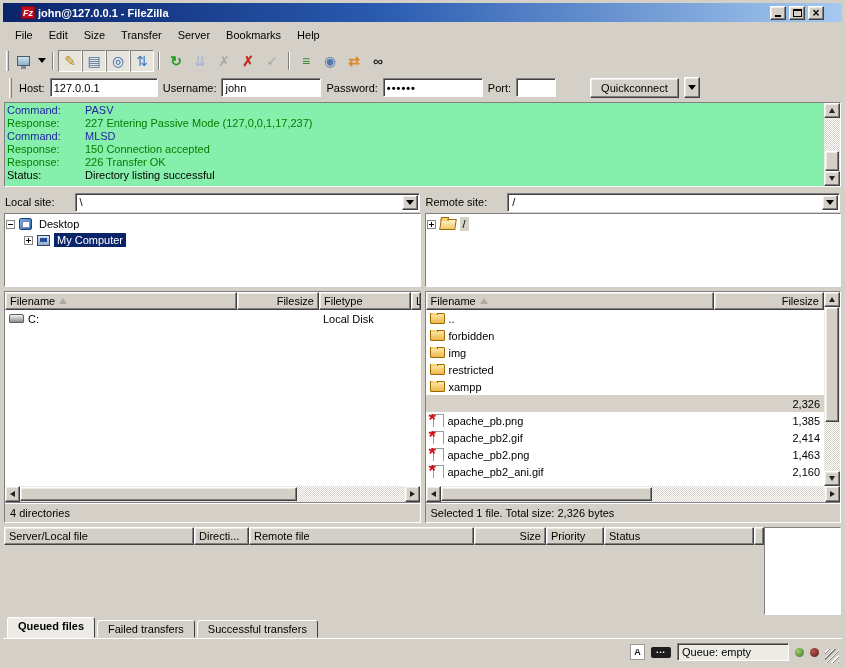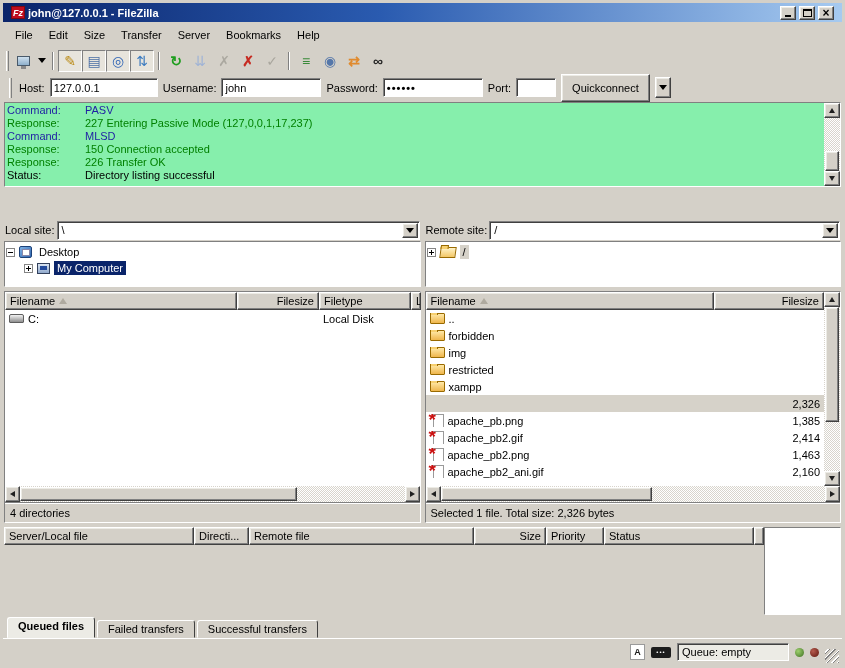--- a/index.html
+++ b/index.html
@@ -9,21 +9,21 @@
   .window { width:845px; height:668px; background:#D4D0C8; border:3px solid #D4D0C8;
             outline:1px solid #404040; display:flex; flex-direction:column; overflow:hidden; }
 
   
   .raised { border:1px solid; border-color:#FFFFFF #404040 #404040 #FFFFFF; box-shadow:inset -1px -1px 0 #808080, inset 1px 1px 0 #ECEBE5; background:#D4D0C8; }
   .sunken { border:1px solid; border-color:#808080 #FFFFFF #FFFFFF #808080; box-shadow:inset 1px 1px 0 #404040; background:#fff; }
   .inset  { border:1px solid; border-color:#808080 #FFFFFF #FFFFFF #808080; background:#fff; }
 
   
   .titlebar { height:19px; flex:0 0 19px; background:linear-gradient(to right,#0A246A,#2A5BB0 45%,#A6CAF0);
-              display:flex; align-items:center; padding:0 8px; gap:3px; }
+              display:flex; align-items:center; padding:0 18px; gap:3px; }
   .app-icon { width:14px; height:13px; background:#C00D1E; color:#fff; font-weight:bold; font-style:italic;
               font-size:9px; display:flex; align-items:center; justify-content:center; border:1px solid #7d0812; }
   .title-text { color:#fff; font-weight:bold; flex:1; white-space:nowrap; overflow:hidden; }
   .cap-btn { width:16px; height:14px; display:flex; align-items:center; justify-content:center; }
   .g-min { width:6px; height:2px; background:#000; margin-top:7px; }
   .g-max { width:9px; height:8px; border:1px solid #000; border-top-width:2px; }
   .g-x { font-weight:bold; font-size:12px; line-height:10px; }
 
   
   .menubar { height:21px; flex:0 0 21px; display:flex; align-items:center; padding:13px 4px; }
@@ -42,21 +42,21 @@
   .c-queue { color:#3A7ABF; } .c-refresh { color:#1F9E1F; font-weight:bold; }
   .c-proc { color:#9FB3D6; } .c-dis { color:#ABA8A0; } .c-x { color:#C62B22; font-weight:bold; }
   .c-chk { color:#A9A69E; } .c-filter { color:#3A8A3A; font-weight:bold; }
   .c-cmp { color:#5577AA; } .c-sync { color:#E08A2E; font-weight:bold; } .c-find { color:#222; font-weight:bold; }
 
   
   .quickbar { height:29px; flex:0 0 29px; display:flex; align-items:center; gap:5px; padding:0 6px; }
   .qgrip { width:3px; height:20px; border-left:1px solid #fff; border-right:1px solid #808080; margin-right:2px; }
   .qinput { height:19px; padding:1px 3px; font-family:"Liberation Sans",sans-serif; font-size:11px; }
   .w-host { width:108px; } .w-user { width:100px; } .w-pass { width:100px; font-weight:bold; letter-spacing:1px; } .w-port { width:40px; }
-  .qbtn { height:28px; padding:0 10px; font-size:11px; display:flex; align-items:center; }
+  .qbtn { height:20px; padding:0 10px; font-size:11px; display:flex; align-items:center;margin-left:29px; }
   .qdd { width:16px; height:21px; display:flex; align-items:center; justify-content:center; }
   .tri-d { width:0; height:0; border-left:4px solid transparent; border-right:4px solid transparent; border-top:5px solid #000; }
 
   
   .logwrap { height:85px; flex:0 0 85px; display:flex; margin:0 1px; }
   .log { flex:1; background:#86efac; padding:1px 2px; overflow:hidden; }
   .log-line { display:flex; height:13px; line-height:13px; white-space:nowrap; }
   .log-label { width:78px; flex:0 0 78px; }
   .t-command { color:#1F1FA3; } .t-response { color:#008000; } .t-status { color:#000; }
   .logbox { border:1px solid; border-color:#808080 #fff #fff #808080; display:flex; flex:0 0 auto; }
@@ -76,21 +76,21 @@
   .td { width:0;height:0;border-left:3px solid transparent;border-right:3px solid transparent;border-top:5px solid #202020; }
   .tl { width:0;height:0;border-top:3px solid transparent;border-bottom:3px solid transparent;border-right:5px solid #202020; }
   .tr { width:0;height:0;border-top:3px solid transparent;border-bottom:3px solid transparent;border-left:5px solid #202020; }
 
   .hsplit { height:4px; flex:0 0 4px; }
   .vsplit { width:4px; flex:0 0 4px; }
 
   
   .sites-row { height:96px; flex:0 0 96px; display:flex; padding:0 1px; }
   .pane { flex:1; display:flex; flex-direction:column; min-width:0; }
-  .site-header { height:22px; flex:0 0 22px; display:flex; align-items:center; gap:2px; padding:1px 1px;margin-top:28px; }
+  .site-header { height:22px; flex:0 0 22px; display:flex; align-items:center; gap:20px; padding:1px 1px; }
   .combo { flex:1; height:19px; display:flex; align-items:center; position:relative; padding:1px 18px 1px 4px; }
   .combo-btn { position:absolute; right:1px; top:1px; bottom:1px; width:16px; display:flex; align-items:center; justify-content:center; }
   .tree { flex:1; background:#fff; padding:2px 1px; overflow:hidden; }
   .trow { height:16px; display:flex; align-items:center; white-space:nowrap; }
   .tlabel { padding:1px 3px; }
   .tsel { background:#0A246A; color:#fff; }
   .tsel-inactive { background:#D6D2C9; }
   .expander { width:9px; height:9px; flex:0 0 9px; border:1px solid #848484; background:#fff; position:relative; margin-right:4px; }
   .expander::before { content:""; position:absolute; left:1px; right:1px; top:3px; height:1px; background:#000; }
   .expander.plus::after { content:""; position:absolute; top:1px; bottom:1px; left:3px; width:1px; background:#000; }

